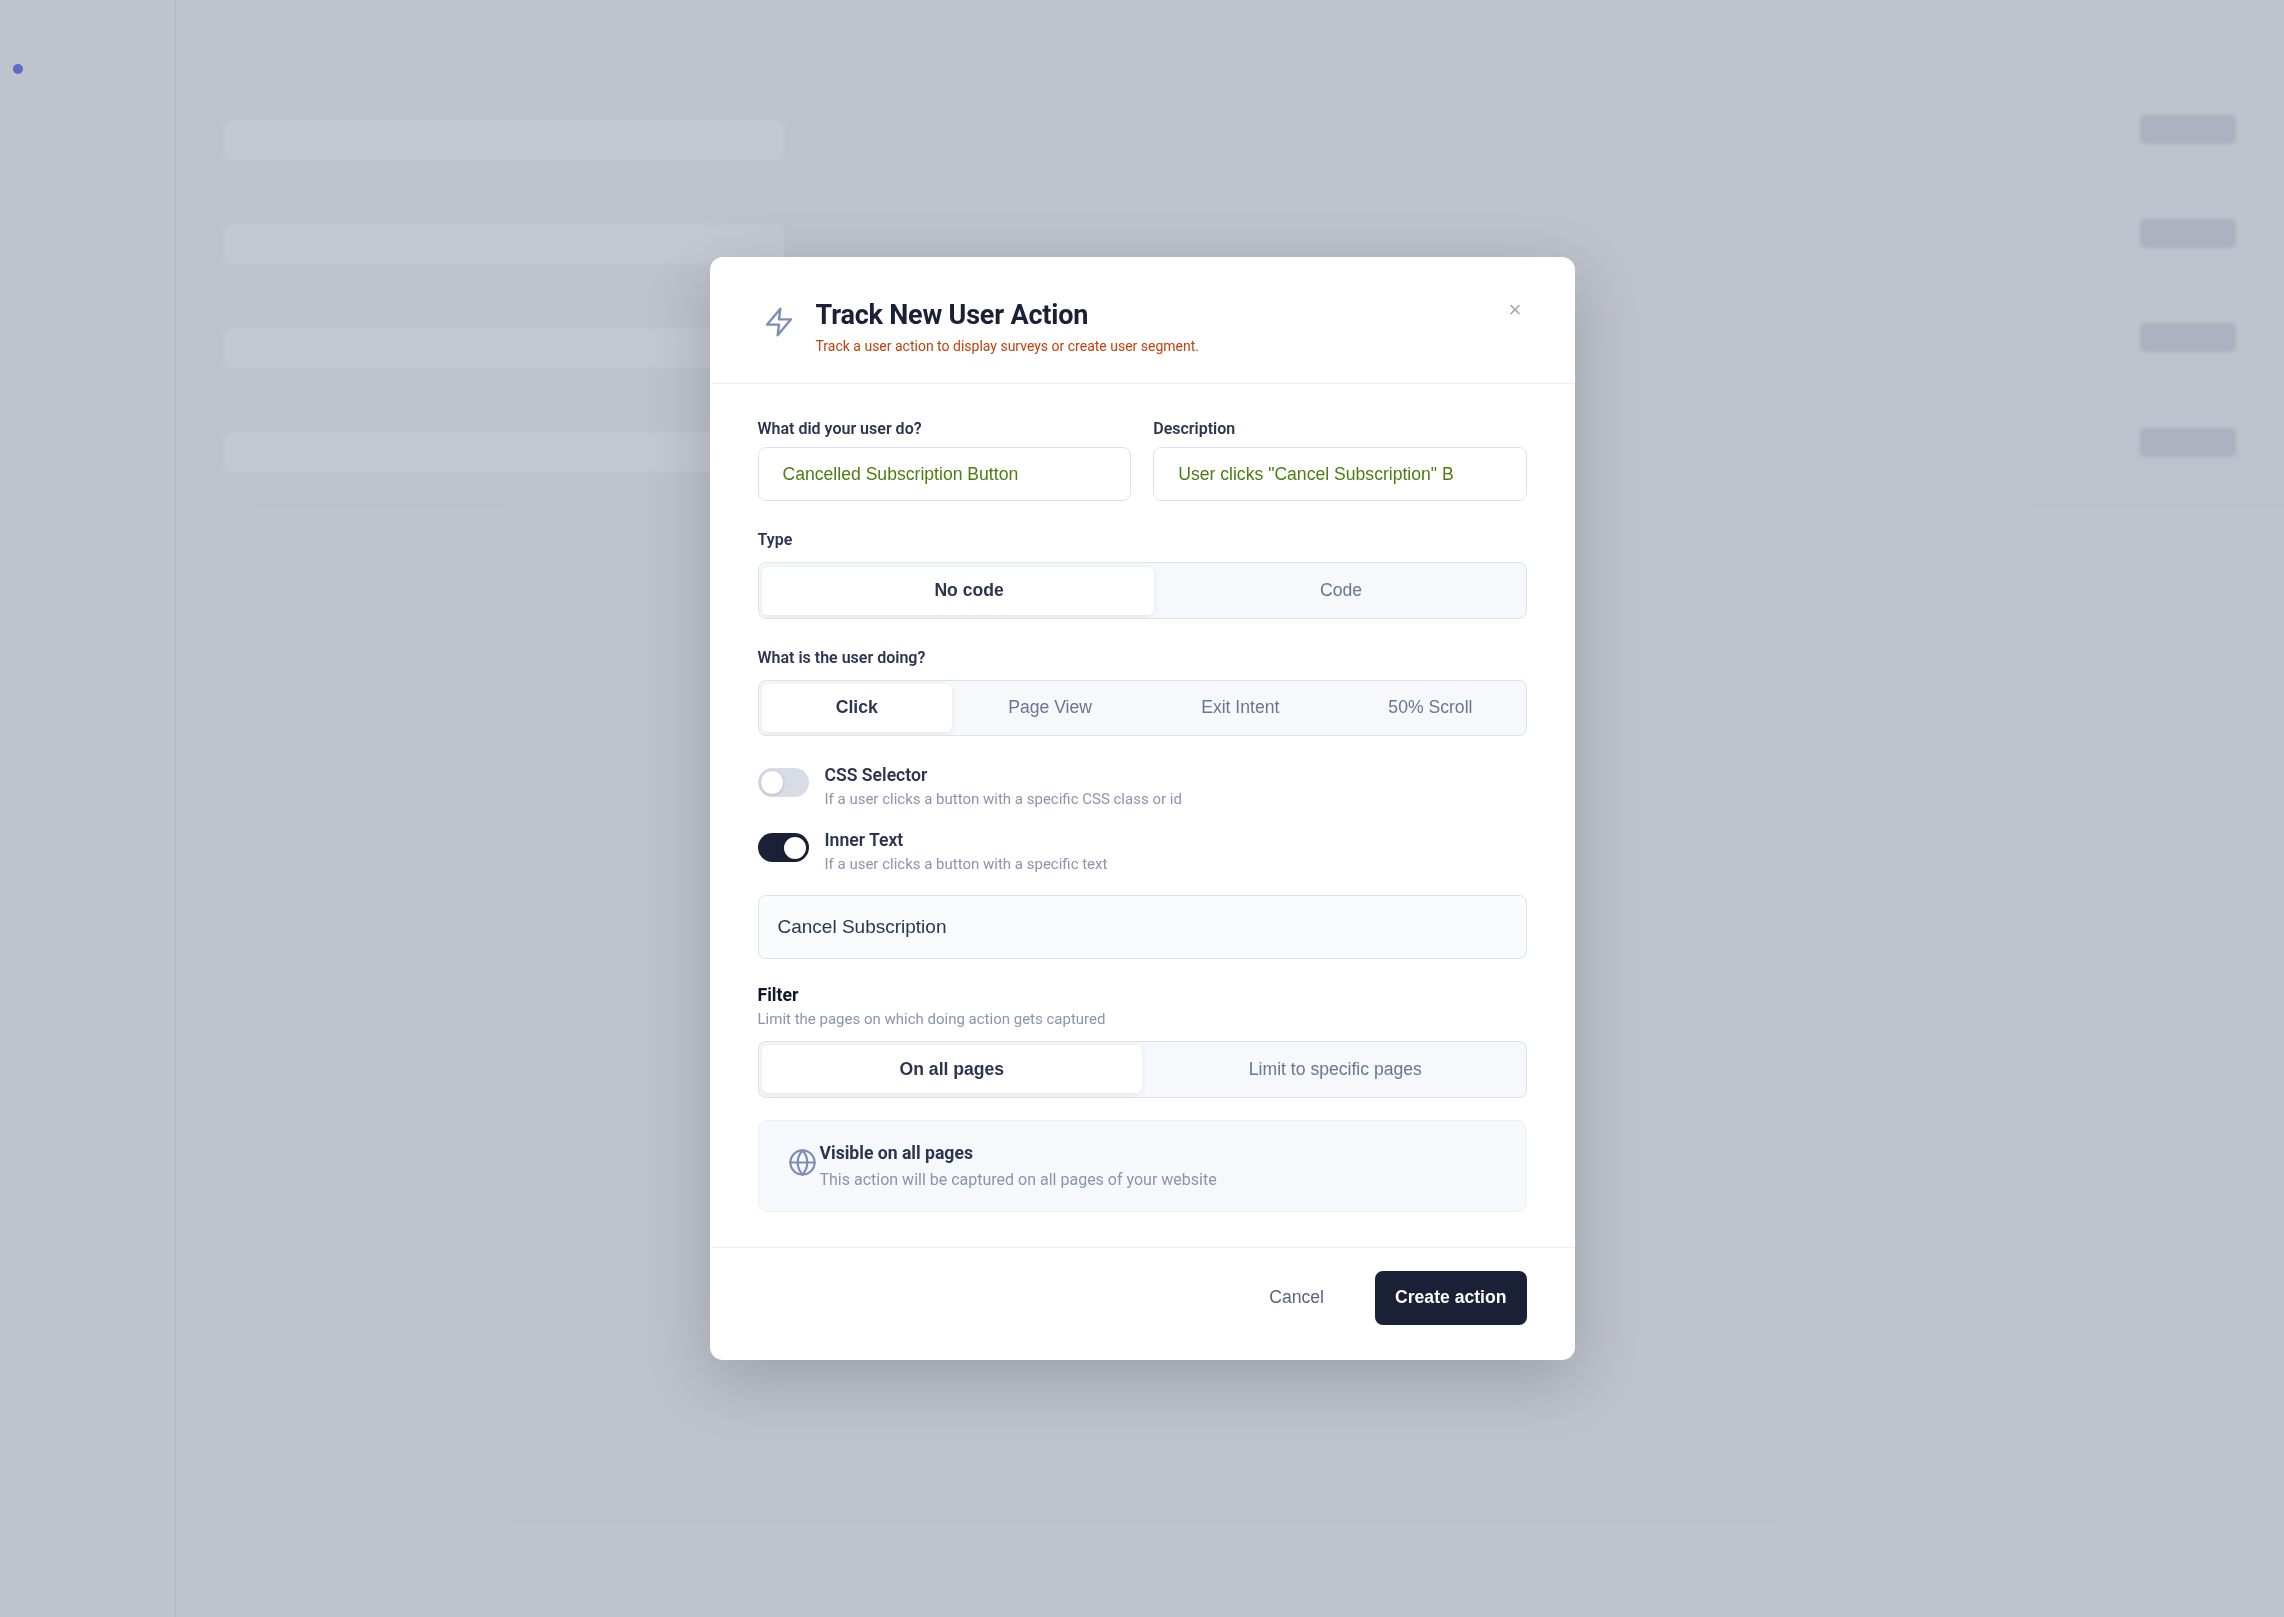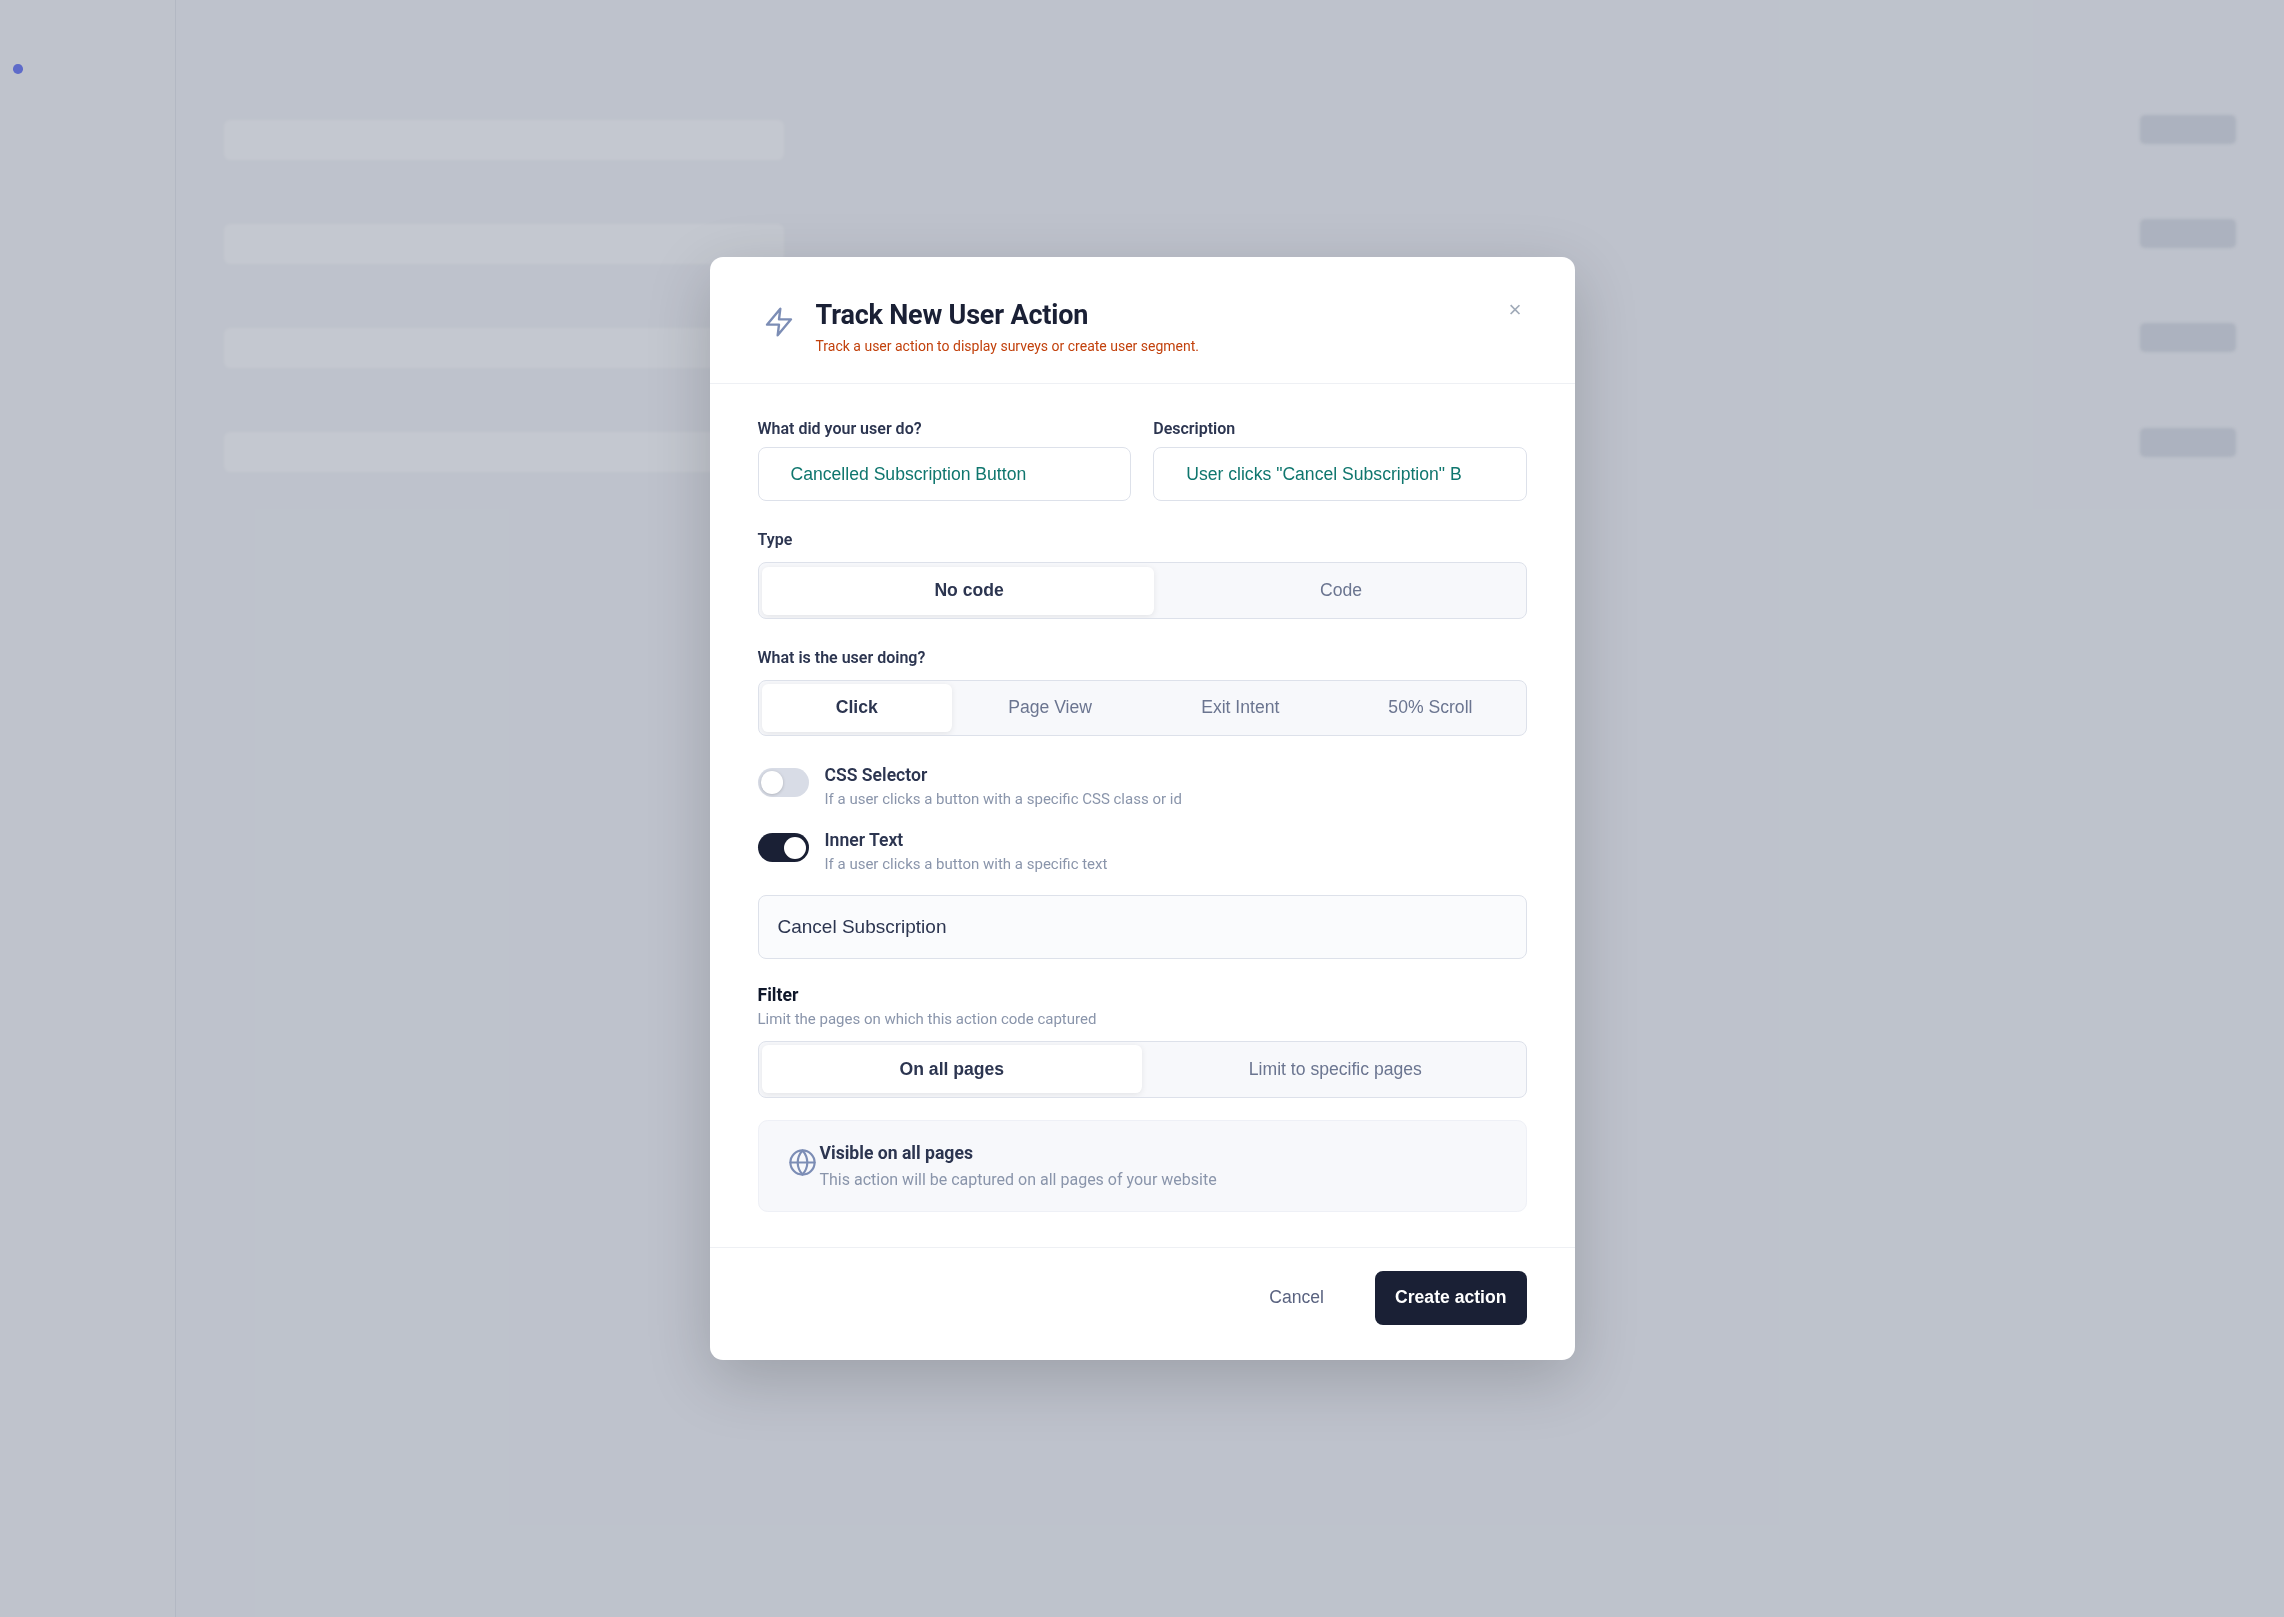--- a/index.html
+++ b/index.html
@@ -168,23 +168,23 @@
       font-weight: 600;
       color: #2c3550;
       margin-bottom: 9.6px;
     }
 
     .form-input {
       width: 100%;
       height: 54px;
       border: 1.2px solid #dde1ea;
       border-radius: 8px;
-      padding: 0 32px;
-      font-size: 17.6px;
-      color: #0f766e;
+      padding: 0 24px;
+      font-size: 17.6px;
+      color: #4d7c0f;
       background: #fff;
       outline: none;
       transition: border-color 0.15s;
     }
 
     
     .section-label {
       font-size: 16px;
       font-weight: 600;
       color: #2c3550;
@@ -547,21 +547,21 @@
         <div class="switch-desc">If a user clicks a button with a specific text</div>
       </div>
     </div>
 
     <div class="inner-text-input-wrap">
       <input class="inner-text-input" type="text" value="Cancel Subscription" style="">
     </div>
 
     <div class="filter-section">
       <div class="filter-title">Filter</div>
-      <div class="filter-desc">Limit the pages on which this action code captured</div>
+      <div class="filter-desc">Limit the pages on which doing action gets captured</div>
       <div class="pages-toggle">
         <button class="pages-toggle-btn active">On all pages</button>
         <button class="pages-toggle-btn">Limit to specific pages</button>
       </div>
     </div>
 
     <div class="info-card">
       <div class="info-card-icon">
         <svg width="29" height="29" viewBox="0 0 24 24" fill="none" stroke="currentColor" stroke-width="1.8" stroke-linecap="round" stroke-linejoin="round">
           <circle cx="12" cy="12" r="10"></circle>

